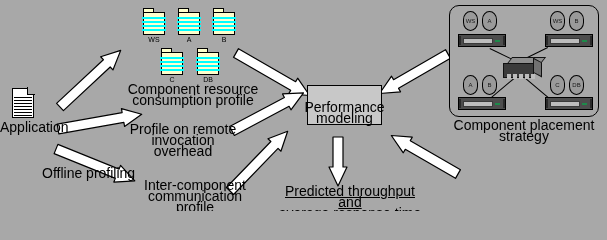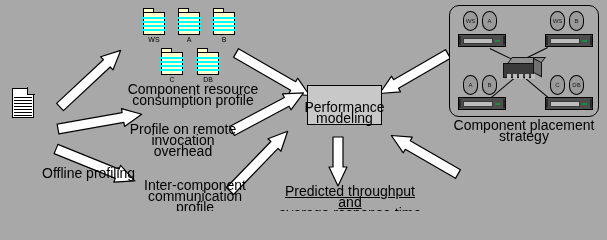--- a/index.html
+++ b/index.html
@@ -315,20 +315,21 @@
     <div class="rules">
       <i></i>
         <i></i>
         <i></i>
         <i></i>
         <i></i>
         <i></i>
         <i></i>
     </div>
   </div>
+  <div class="lbl" style="left:0px; top:122px; width:62px;">Application</div>
 
   <div class="lbl" style="left:42px; top:168px; width:104px; text-align:left;">Offline profiling</div>
 
   <div class="comp-icon" style="left:143px; top:8px;">
     <div class="tab"></div>
       <div class="body"></div>
     <div class="bars">
         <i></i>
         <i></i>
         <i></i>

